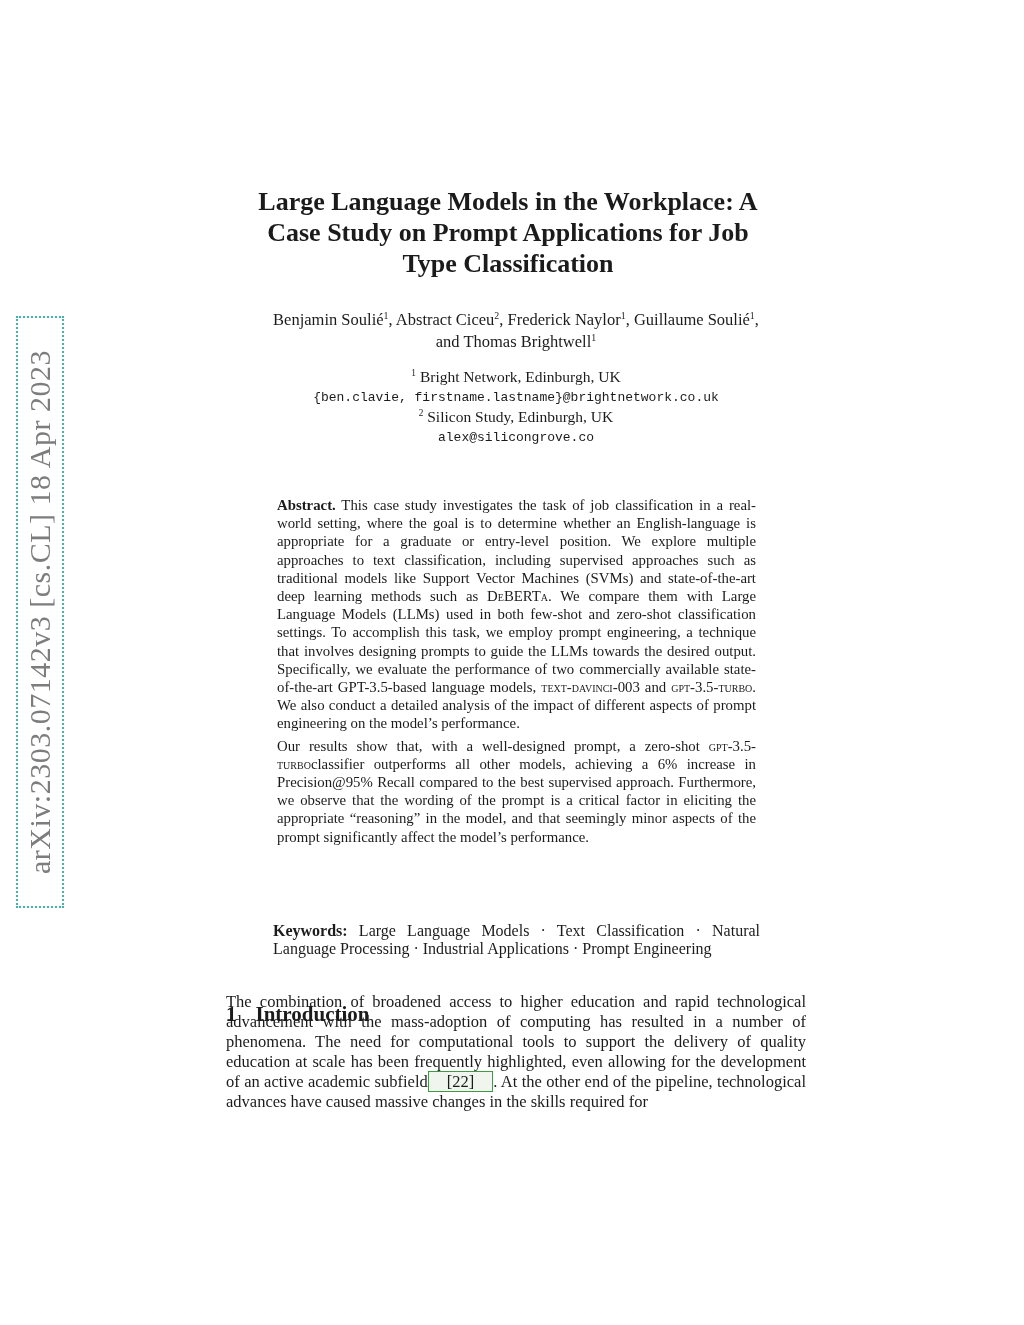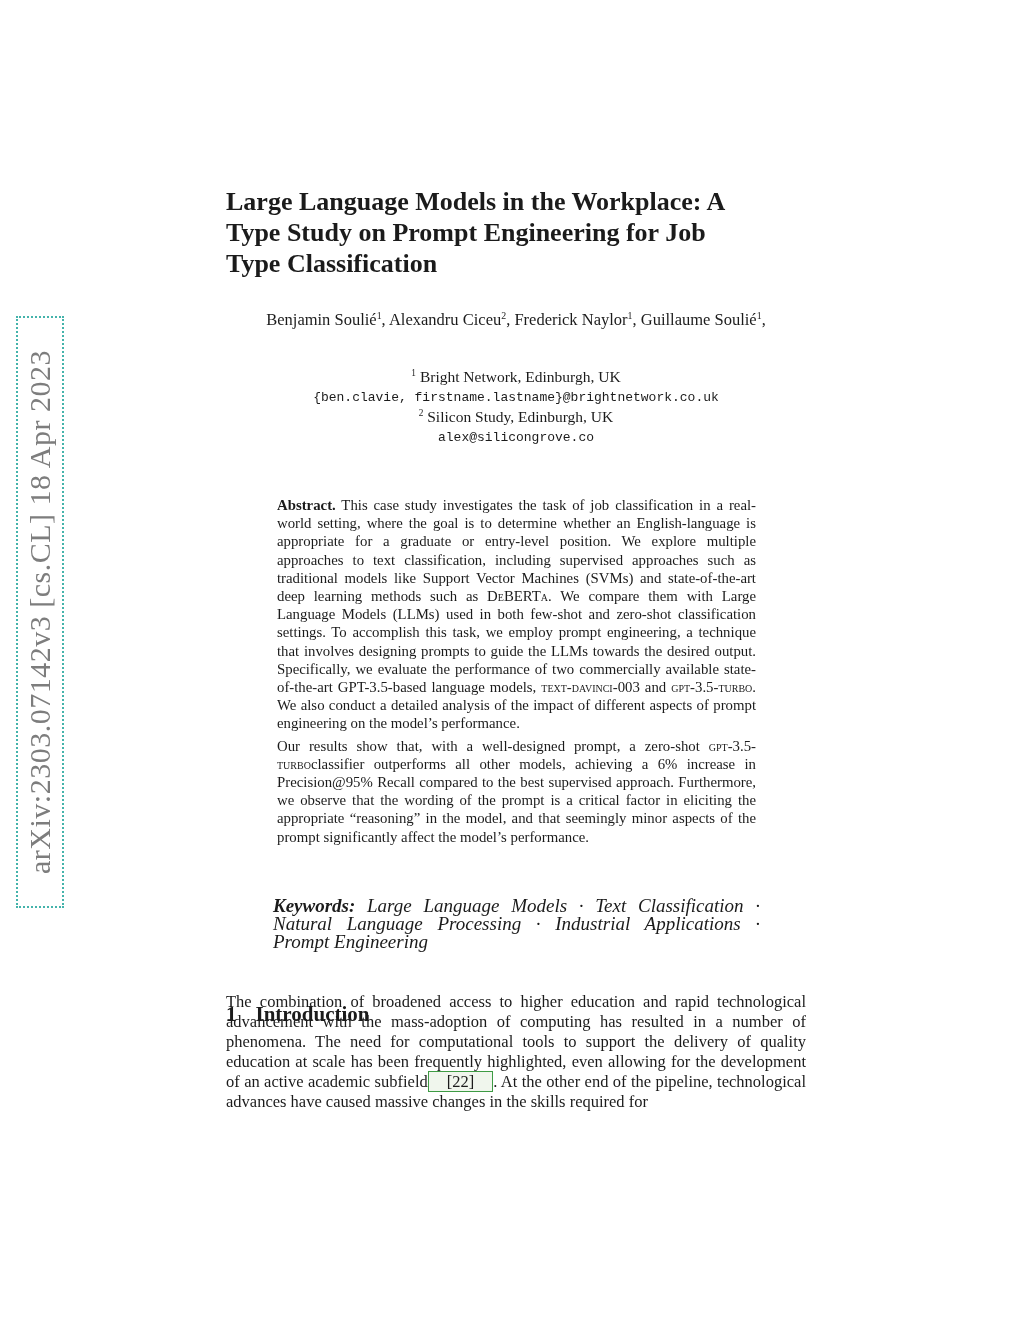--- a/index.html
+++ b/index.html
@@ -35,42 +35,42 @@
     letter-spacing: 0.5px;
     color: var(--wm-text, #7d7d7d);
   }
 
   
   .content { position: absolute; left: 226px; top: 0; width: 580px; height: 1325px; }
 
   .title {
     position: absolute; top: 186px; left: 0; right: 16px;
     font-size: 26px; line-height: 31px; font-weight: bold;
-    text-align: left; margin: 0;
+    text-align: center; margin: 0;
   }
 
   .authors-block {
     position: absolute; top: 309px; left: 0; right: 0;
     font-size: 16.5px; line-height: 22px; text-align: center;
   }
 
   .affil-block {
     position: absolute; top: 367px; left: 0; right: 0;
     font-size: 15.5px; line-height: 19px; text-align: center;
   }
 
   .abstract-block {
     position: absolute; top: 492px; left: 47px; width: 487px;
     font-size: 14.8px; line-height: 18.2px; text-align: justify;
   }
   .abstract-block p { margin: 4px; }
 
   .keywords-line {
-    position: absolute; top: 878px; left: 47px; width: 487px;
-    font-size: 19px; line-height: 18.2px; text-align: justify; font-style: italic;
+    position: absolute; top: 906px; left: 47px; width: 487px;
+    font-size: 16px; line-height: 18.2px; text-align: justify;
   }
 
   .section-heading {
     position: absolute; top: 1002px; left: 0; right: 0;
     font-size: 21px; font-weight: bold; margin: 0;
   }
   .section-heading .section-number { margin-right: 19px; }
 
   .intro-para {
     position: absolute; top: 992px; left: 0; right: 0;
@@ -94,26 +94,27 @@
 <div class="page">
 
   <div class="watermark-box">
     <span class="watermark-text">arXiv:2303.07142v3  [cs.CL]  18 Apr 2023</span>
   </div>
 
   <main class="content">
 
     <h1 class="title">
       <div>Large Language Models in the Workplace: A</div>
-      <div>Type Study on Prompt Engineering for Job</div>
+      <div>Case Study on Prompt Applications for Job</div>
       <div>Type Classification</div>
     </h1>
 
     <div class="authors-block">
-      <div><span>Benjamin Soulié</span><span class="seg-sup">1</span><span>, Alexandru Ciceu</span><span class="seg-sup">2</span><span>, Frederick Naylor</span><span class="seg-sup">1</span><span>, Guillaume Soulié</span><span class="seg-sup">1</span><span>,</span></div>
+      <div><span>Benjamin Soulié</span><span class="seg-sup">1</span><span>, Abstract Ciceu</span><span class="seg-sup">2</span><span>, Frederick Naylor</span><span class="seg-sup">1</span><span>, Guillaume Soulié</span><span class="seg-sup">1</span><span>,</span></div>
+      <div><span>and Thomas Brightwell</span><span class="seg-sup">1</span></div>
     </div>
 
     <div class="affil-block">
       <div><span class="seg-sup">1</span><span>  Bright Network, Edinburgh, UK</span></div>
       <div><span class="seg-mono">{ben.clavie, firstname.lastname}@brightnetwork.co.uk</span></div>
       <div><span class="seg-sup">2</span><span>  Silicon Study, Edinburgh, UK</span></div>
       <div><span class="seg-mono">alex@silicongrove.co</span></div>
     </div>
 
     <div class="abstract-block">

